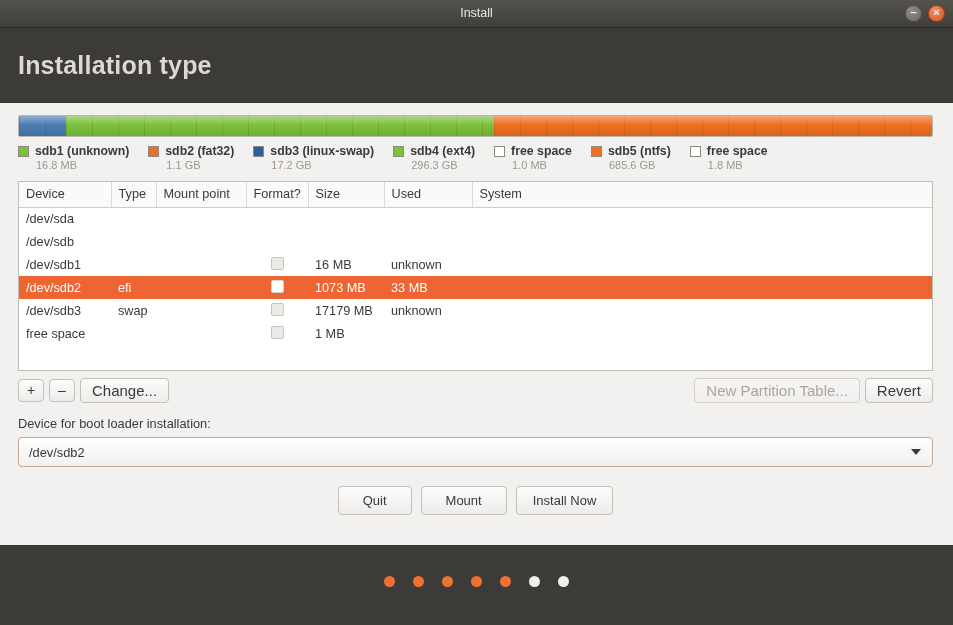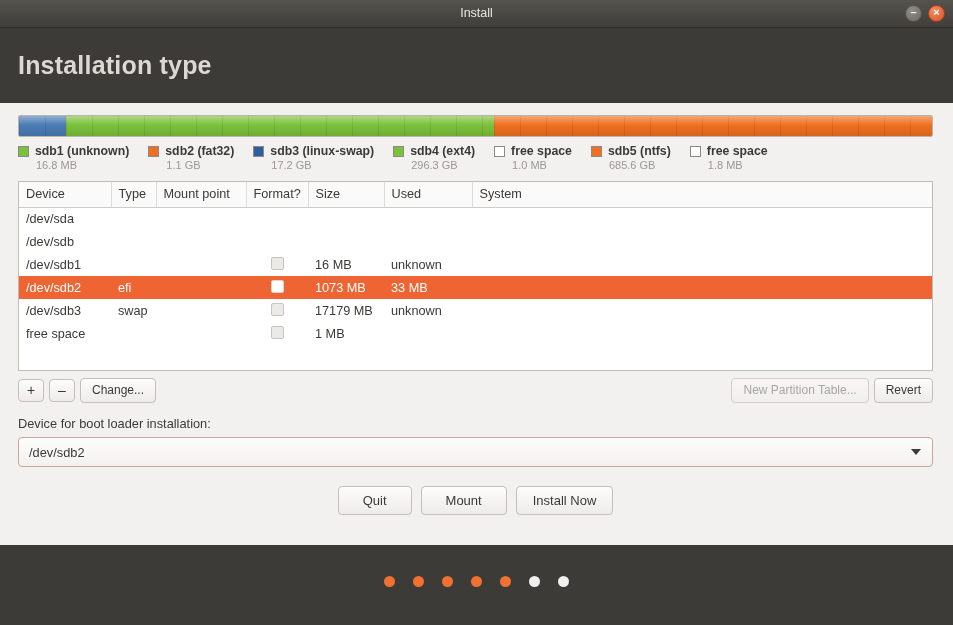--- a/index.html
+++ b/index.html
@@ -178,21 +178,21 @@
 
   
   .toolrow {
     margin-top: 7px;
     width: 915px;
     display: flex;
     align-items: center;
   }
   .btn {
     font-family: "Liberation Sans", sans-serif;
-    font-size: 12px;
+    font-size: 15px;
     color: #3b3a38;
     background: linear-gradient(to bottom, #fcfcfc, #eeecea);
     border: 1px solid #c3bfb9;
     border-radius: 4px;
     padding: 4px 11px;
     line-height: 15px;
     cursor: default;
   }
   .btn.sq { padding: 3px 0; width: 26px; text-align: center; font-size: 14px; }
   .btn.disabled { color: #a9a6a1; background: linear-gradient(to bottom, #f7f6f5, #f1efed); border-color: #d3cfc9; }

